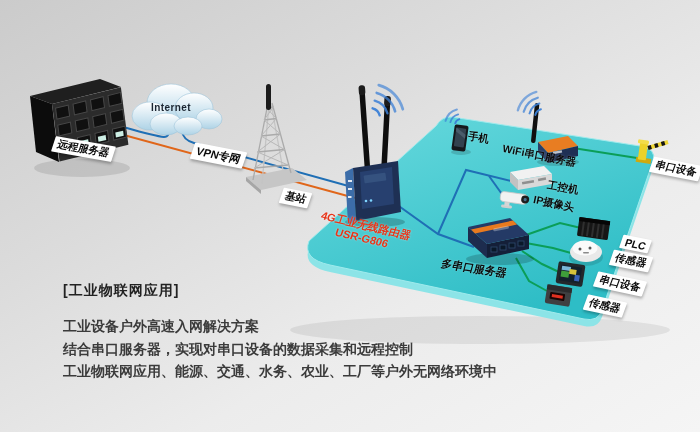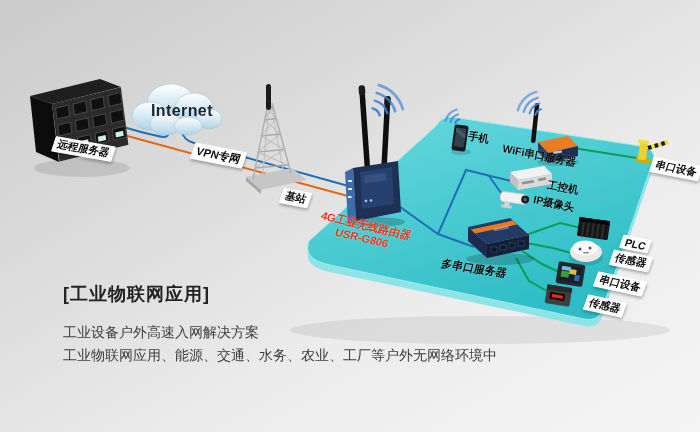--- a/index.html
+++ b/index.html
@@ -6,28 +6,28 @@
   .stage{
     position:relative;width:700px;height:432px;overflow:hidden;
     background:linear-gradient(150deg,#cbcbcb 0%,#dcdcdc 35%,#ececec 65%,#f5f5f5 100%);
     font-family:"Liberation Sans","DejaVu Sans",sans-serif;
   }
   .stage svg{position:absolute;left:0;top:0;}
   .lbl{position:absolute;white-space:nowrap;color:#0c0c0c;font-weight:bold;font-size:10.5px;
        text-shadow:0 0 2px rgba(255,255,255,.35);}
   .plate{background:#ffffff;padding:1px 4px;box-shadow:1px 2px 3px rgba(0,0,0,.28);
          text-shadow:none;border-radius:1px;}
-  .lbl-internet{position:absolute;left:151px;top:102px;font-size:16px;font-weight:600;
+  .lbl-internet{position:absolute;left:151px;top:102px;font-size:10px;font-weight:600;
          color:#1b2531;letter-spacing:.4px;}
   .lbl-router{position:absolute;left:318px;top:219px;width:92px;text-align:center;
          color:#e83418;font-weight:700;font-size:11px;line-height:12.5px;
          transform:rotate(13deg) skewX(-6deg);text-shadow:0 0 2px rgba(255,255,255,.55);}
   .caption{position:absolute;left:63px;top:282px;}
-  .caption .title{font-size:18px;font-weight:bold;color:#222;letter-spacing:1px;margin-bottom:15px;}
-  .caption .line{font-size:14px;color:#3b3b3b;line-height:22.5px;}
+  .caption .title{font-size:14px;font-weight:bold;color:#222;letter-spacing:1px;margin-bottom:15px;}
+  .caption .line{font-size:14px;color:#3b3b3b;line-height:22.5px;font-weight:bold;}
 </style>
 </head>
 <body>
 
 <div class="stage">
 
 <svg width="700" height="432" viewBox="0 0 700 432">
   <defs>
     <linearGradient id="cg" x1="0" y1="0" x2="0" y2="1">
       <stop offset="0" stop-color="#ffffff"></stop>
@@ -294,16 +294,17 @@
 
 <div class="lbl plate" style="left:611px;top:253px;transform:rotate(11deg) skewX(-8deg);">传感器</div>
 
 <div class="lbl plate" style="left:595px;top:276px;transform:rotate(12deg) skewX(-8deg);">串口设备</div>
 
 <div class="lbl plate" style="left:585px;top:298px;transform:rotate(12deg) skewX(-8deg);">传感器</div>
 
 <div class="caption">
   <div class="title">[工业物联网应用]</div>
   <div class="line">工业设备户外高速入网解决方案</div>
+  <div class="line">结合串口服务器，实现对串口设备的数据采集和远程控制</div>
   <div class="line">工业物联网应用、能源、交通、水务、农业、工厂等户外无网络环境中</div>
 </div>
 
 </div>
 
 </body></html>

